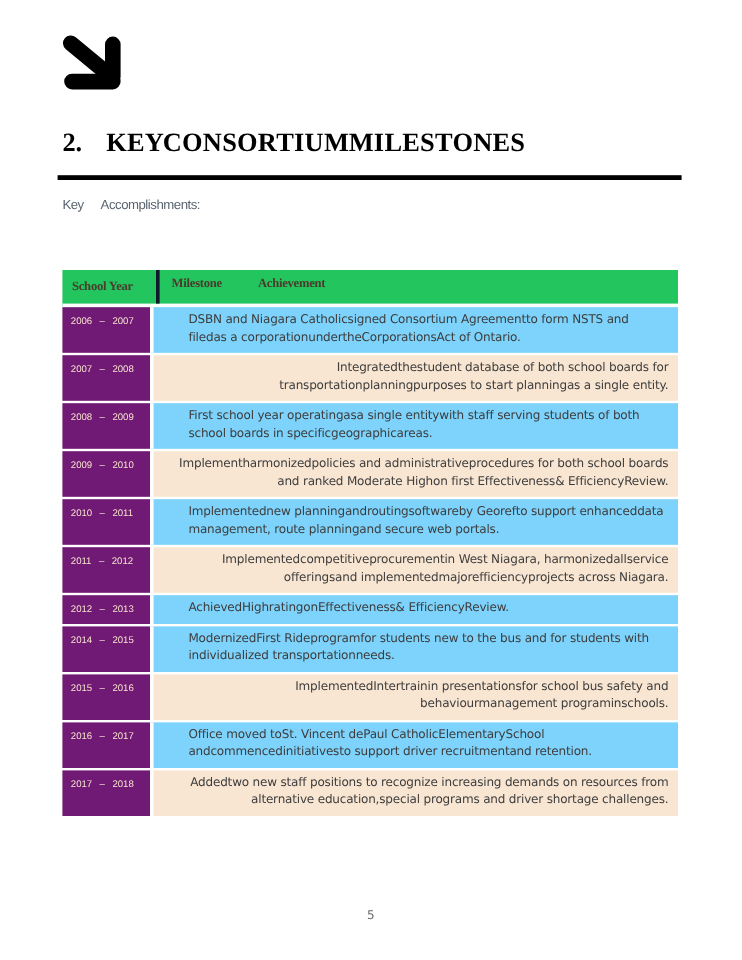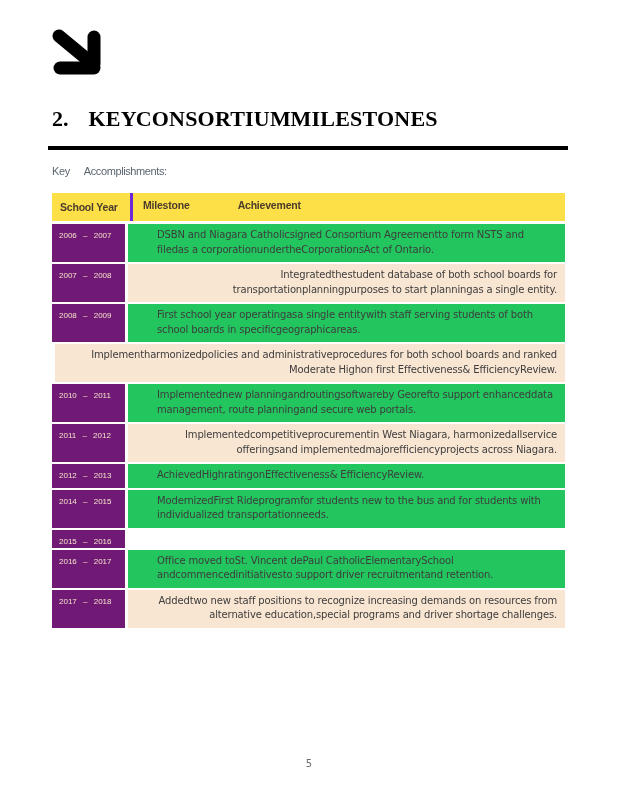--- a/index.html
+++ b/index.html
@@ -30,43 +30,43 @@
     position: absolute; left: 52px; top: 165px;
     font-family: "Liberation Sans", sans-serif;
     font-size: 11px; color: #5a6470;
     letter-spacing: -0.4px; word-spacing: 12px; text-align: center;
   }
 
   
   .ms-table { position: absolute; left: 52px; top: 193px; width: 513px; }
 
   .thead {
-    display: flex; background: #fde047;
+    display: flex; background: #22c55e;
     border-bottom: 3px solid #fff;
     color: #4a3b2c;
-    font-family: Liberation Sans, sans-serif;
-    font-weight: bold; font-size: 10.5px; letter-spacing: -0.2px;
+    font-family: Liberation Serif, serif;
+    font-weight: bold; font-size: 10.5px; letter-spacing: -0.2px; margin-top: 32px;
   }
   .thead .col-year { width: 64px; padding: 6px 6px 5px 8px; line-height: 1.65; }
-  .thead .col-ms  { flex: 1; display: flex; gap: 48px; padding: 6px 0 0 10px; border-left: 3px solid #6d28d9; text-align: center; }
+  .thead .col-ms  { flex: 1; display: flex; gap: 30px; padding: 6px 0 0 10px; border-left: 3px solid #0f172a; text-align: center; }
 
   .trow { display: flex; border-bottom: 2px solid #fff; }
   .cell-year {
     width: 64px; background: #701a75; color: #F6E3CC;
     font-family: "Liberation Sans", sans-serif;
     font-size: 8px; letter-spacing: 0; word-spacing: 4px;
     padding: 7px 2px 2px 7px;
   }
   .cell-ms {
     flex: 1; padding: 4px 8px 5px 10px;
     font-size: 10px; line-height: 14.5px;
     color: #3d3d3d; letter-spacing: -0.15px;
     border-left: 3px solid #fff;
   }
-  .trow.dark  .cell-ms { background: #22c55e; padding-left: 29px; }
+  .trow.dark  .cell-ms { background: #7dd3fc; padding-left: 29px; }
   .trow.light .cell-ms { background: #F9E6D2; text-align: right; }
 
   .page-num {
     position: absolute; top: 758px; left: 0; right: 0;
     text-align: center; font-size: 10px; color: #6b6b6b;
   }
 </style>
 </head>
 <body>
 
@@ -107,20 +107,21 @@
     <div class="cell-year">2007 – 2008</div>
     <div class="cell-ms">Integratedthestudent database of both school boards for transportationplanningpurposes to start planningas a single entity.</div>
   </div>
 
   <div class="trow dark">
     <div class="cell-year">2008 – 2009</div>
     <div class="cell-ms">First school year operatingasa single entitywith staff serving students of both school boards in specificgeographicareas.</div>
   </div>
 
   <div class="trow light">
+    <div class="cell-year">2009 – 2010</div>
     <div class="cell-ms">Implementharmonizedpolicies and administrativeprocedures for both school boards and ranked Moderate Highon first Effectiveness&amp; EfficiencyReview.</div>
   </div>
 
   <div class="trow dark">
     <div class="cell-year">2010 – 2011</div>
     <div class="cell-ms">Implementednew planningandroutingsoftwareby Georefto support enhanceddata management, route planningand secure web portals.</div>
   </div>
 
   <div class="trow light">
     <div class="cell-year">2011 – 2012</div>
@@ -133,20 +134,21 @@
   </div>
 
 
   <div class="trow dark">
     <div class="cell-year">2014 – 2015</div>
     <div class="cell-ms">ModernizedFirst Rideprogramfor students new to the bus and for students with individualized transportationneeds.</div>
   </div>
 
   <div class="trow light">
     <div class="cell-year">2015 – 2016</div>
+    <div class="cell-ms">ImplementedIntertrainin presentationsfor school bus safety and behaviourmanagement programinschools.</div>
   </div>
 
   <div class="trow dark">
     <div class="cell-year">2016 – 2017</div>
     <div class="cell-ms">Office moved toSt. Vincent dePaul CatholicElementarySchool andcommencedinitiativesto support driver recruitmentand retention.</div>
   </div>
 
   <div class="trow light">
     <div class="cell-year">2017 – 2018</div>
     <div class="cell-ms">Addedtwo new staff positions to recognize increasing demands on resources from alternative education,special programs and driver shortage challenges.</div>

